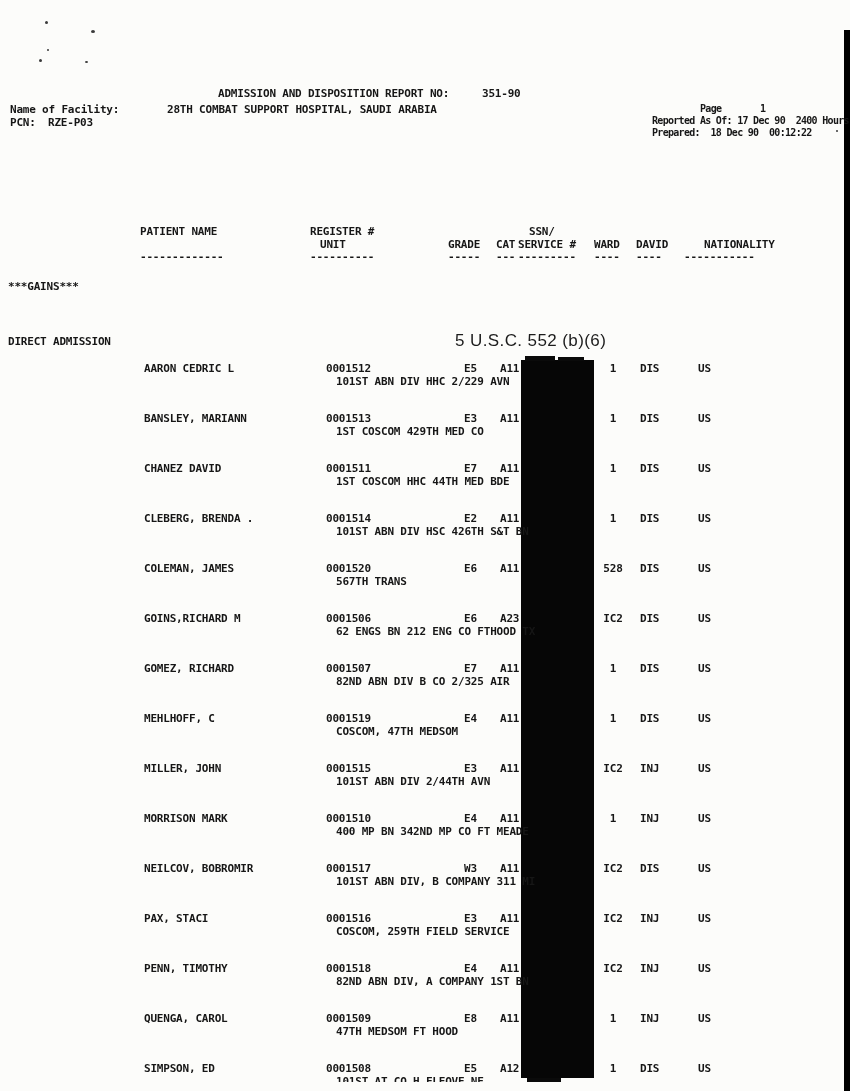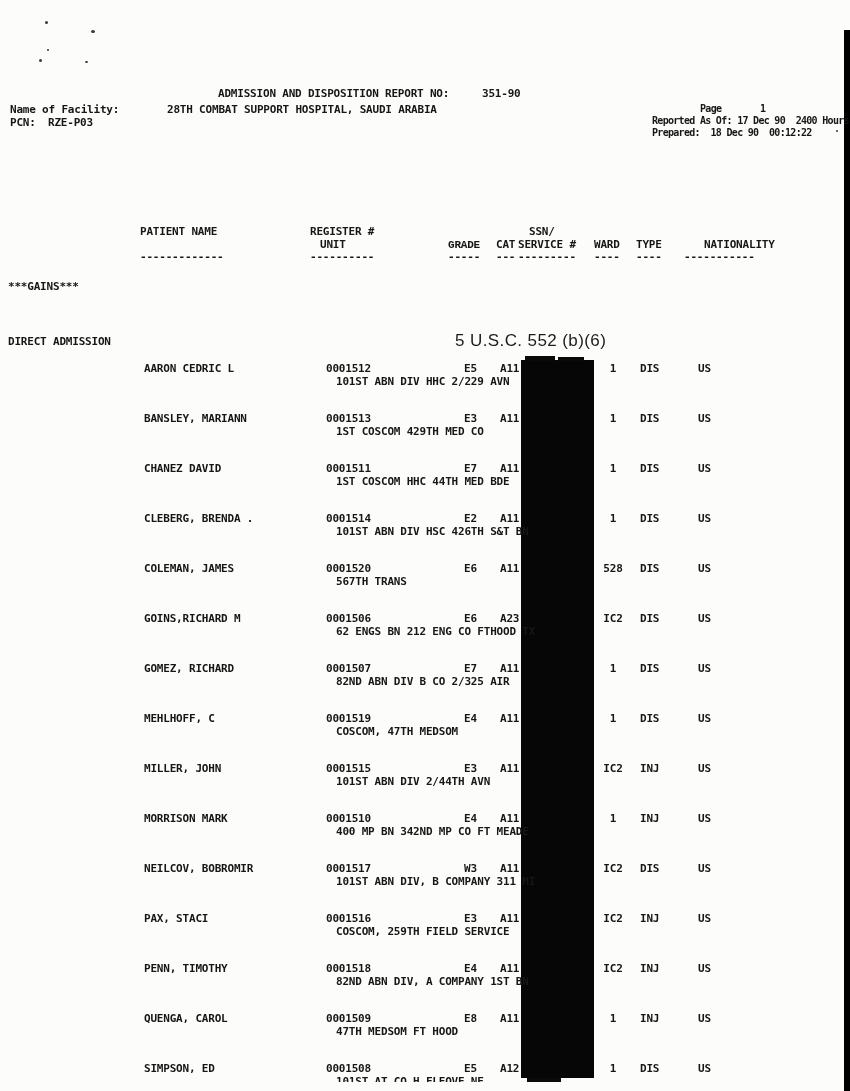--- a/index.html
+++ b/index.html
@@ -65,25 +65,25 @@
   <div class="t sm" style="left:700px;top:103px;">Page</div>
   <div class="t sm" style="left:760px;top:103px;">1</div>
   <div class="t sm" style="left:652px;top:115px;">Reported As Of: 17 Dec 90  2400 Hours</div>
   <div class="t sm" style="left:652px;top:127px;">Prepared:  18 Dec 90  00:12:22</div>
 
   <div class="t" style="left:140px;top:226px;">PATIENT NAME</div>
   <div class="t" style="left:310px;top:226px;">REGISTER #</div>
   <div class="t" style="left:529px;top:226px;">SSN/</div>
 
   <div class="t" style="left:320px;top:239px;">UNIT</div>
-  <div class="t" style="left:448px;top:239px;font-family:Liberation Mono, monospace;">GRADE</div>
+  <div class="t" style="left:448px;top:239px;">GRADE</div>
   <div class="t" style="left:496px;top:239px;">CAT</div>
   <div class="t" style="left:518px;top:239px;">SERVICE #</div>
   <div class="t" style="left:594px;top:239px;">WARD</div>
-  <div class="t" style="left:636px;top:239px;">TYPE</div>
+  <div class="t" style="left:636px;top:239px;">DAVID</div>
   <div class="t" style="left:704px;top:239px;">NATIONALITY</div>
 
   <div class="t" style="left:140px;top:251px;">-------------</div>
   <div class="t" style="left:310px;top:251px;">----------</div>
   <div class="t" style="left:448px;top:251px;">-----</div>
   <div class="t" style="left:496px;top:251px;">---</div>
   <div class="t" style="left:518px;top:251px;">---------</div>
   <div class="t" style="left:594px;top:251px;">----</div>
   <div class="t" style="left:636px;top:251px;">----</div>
   <div class="t" style="left:684px;top:251px;">-----------</div>

